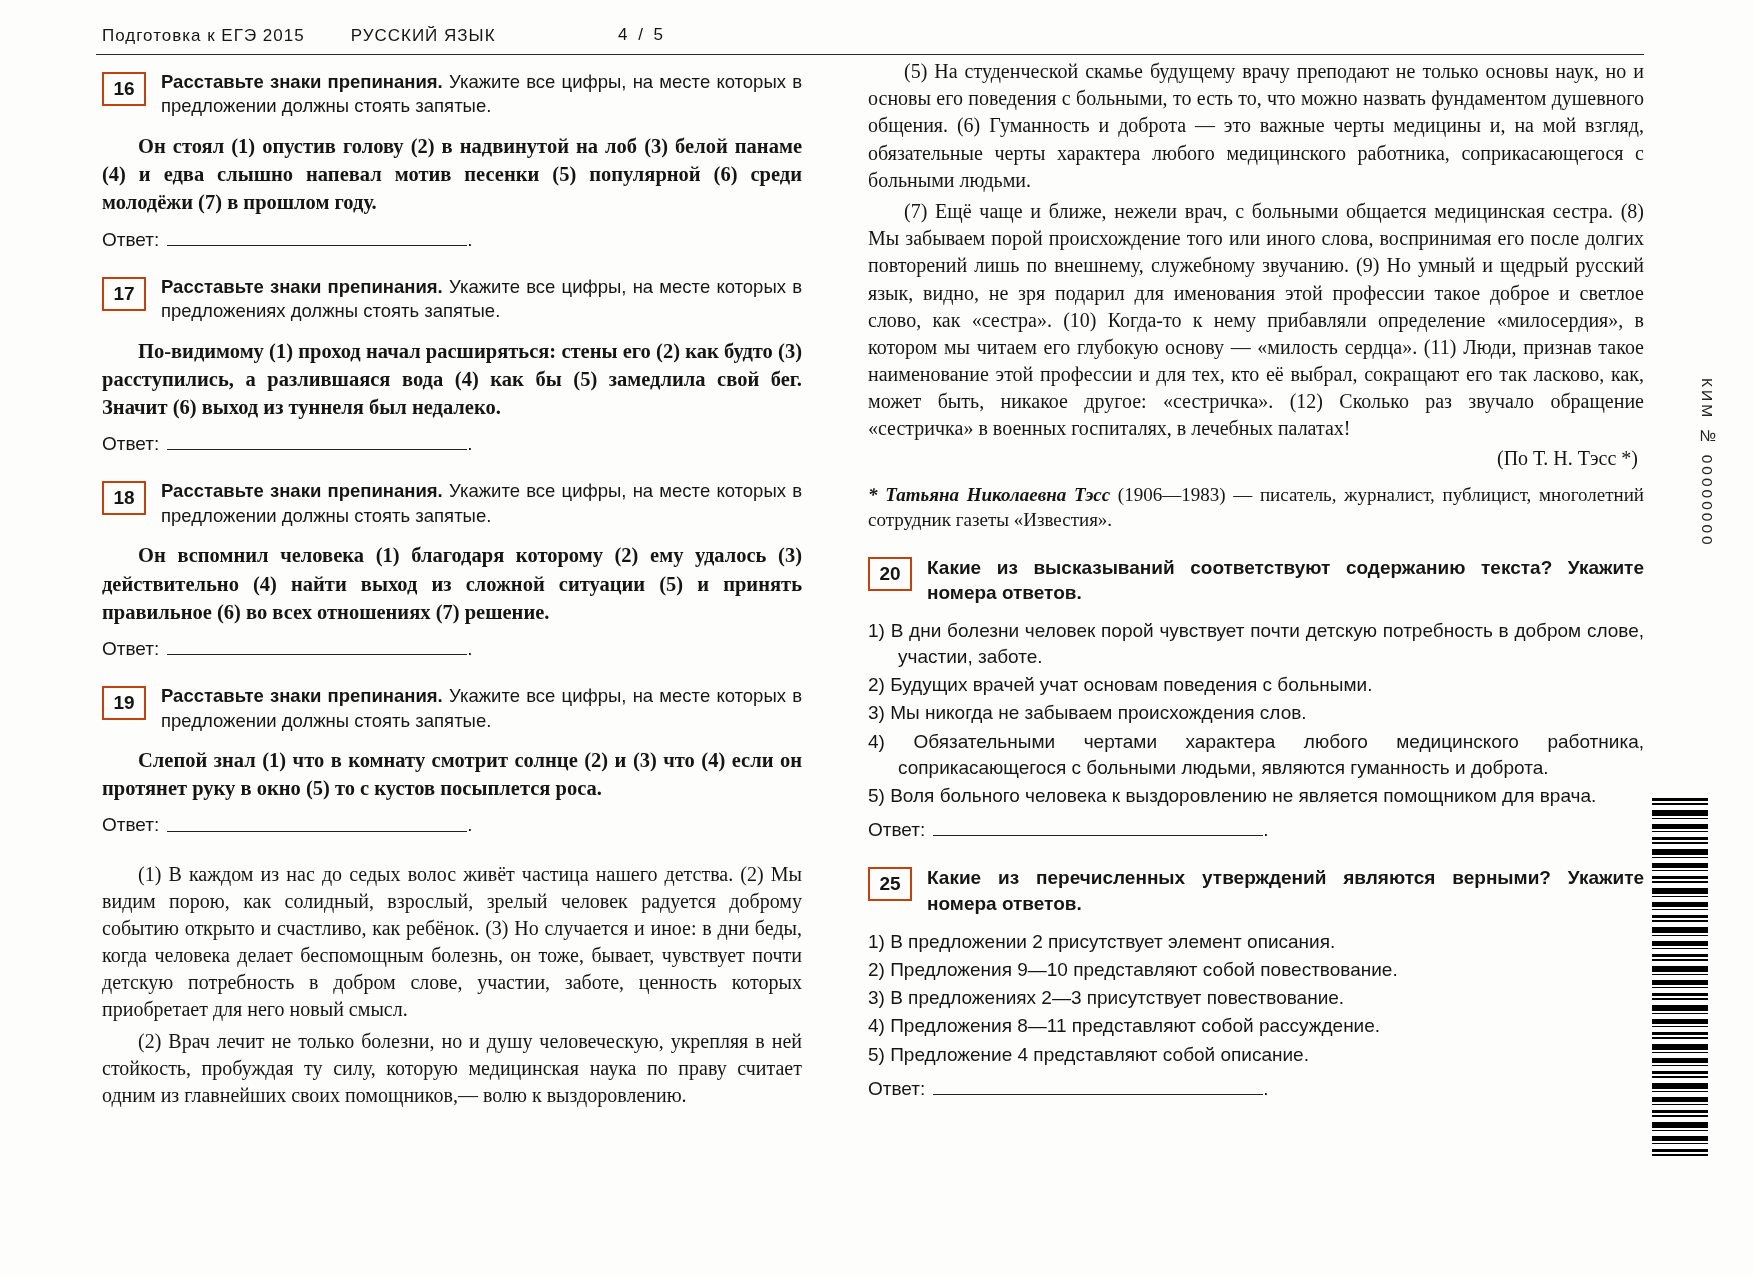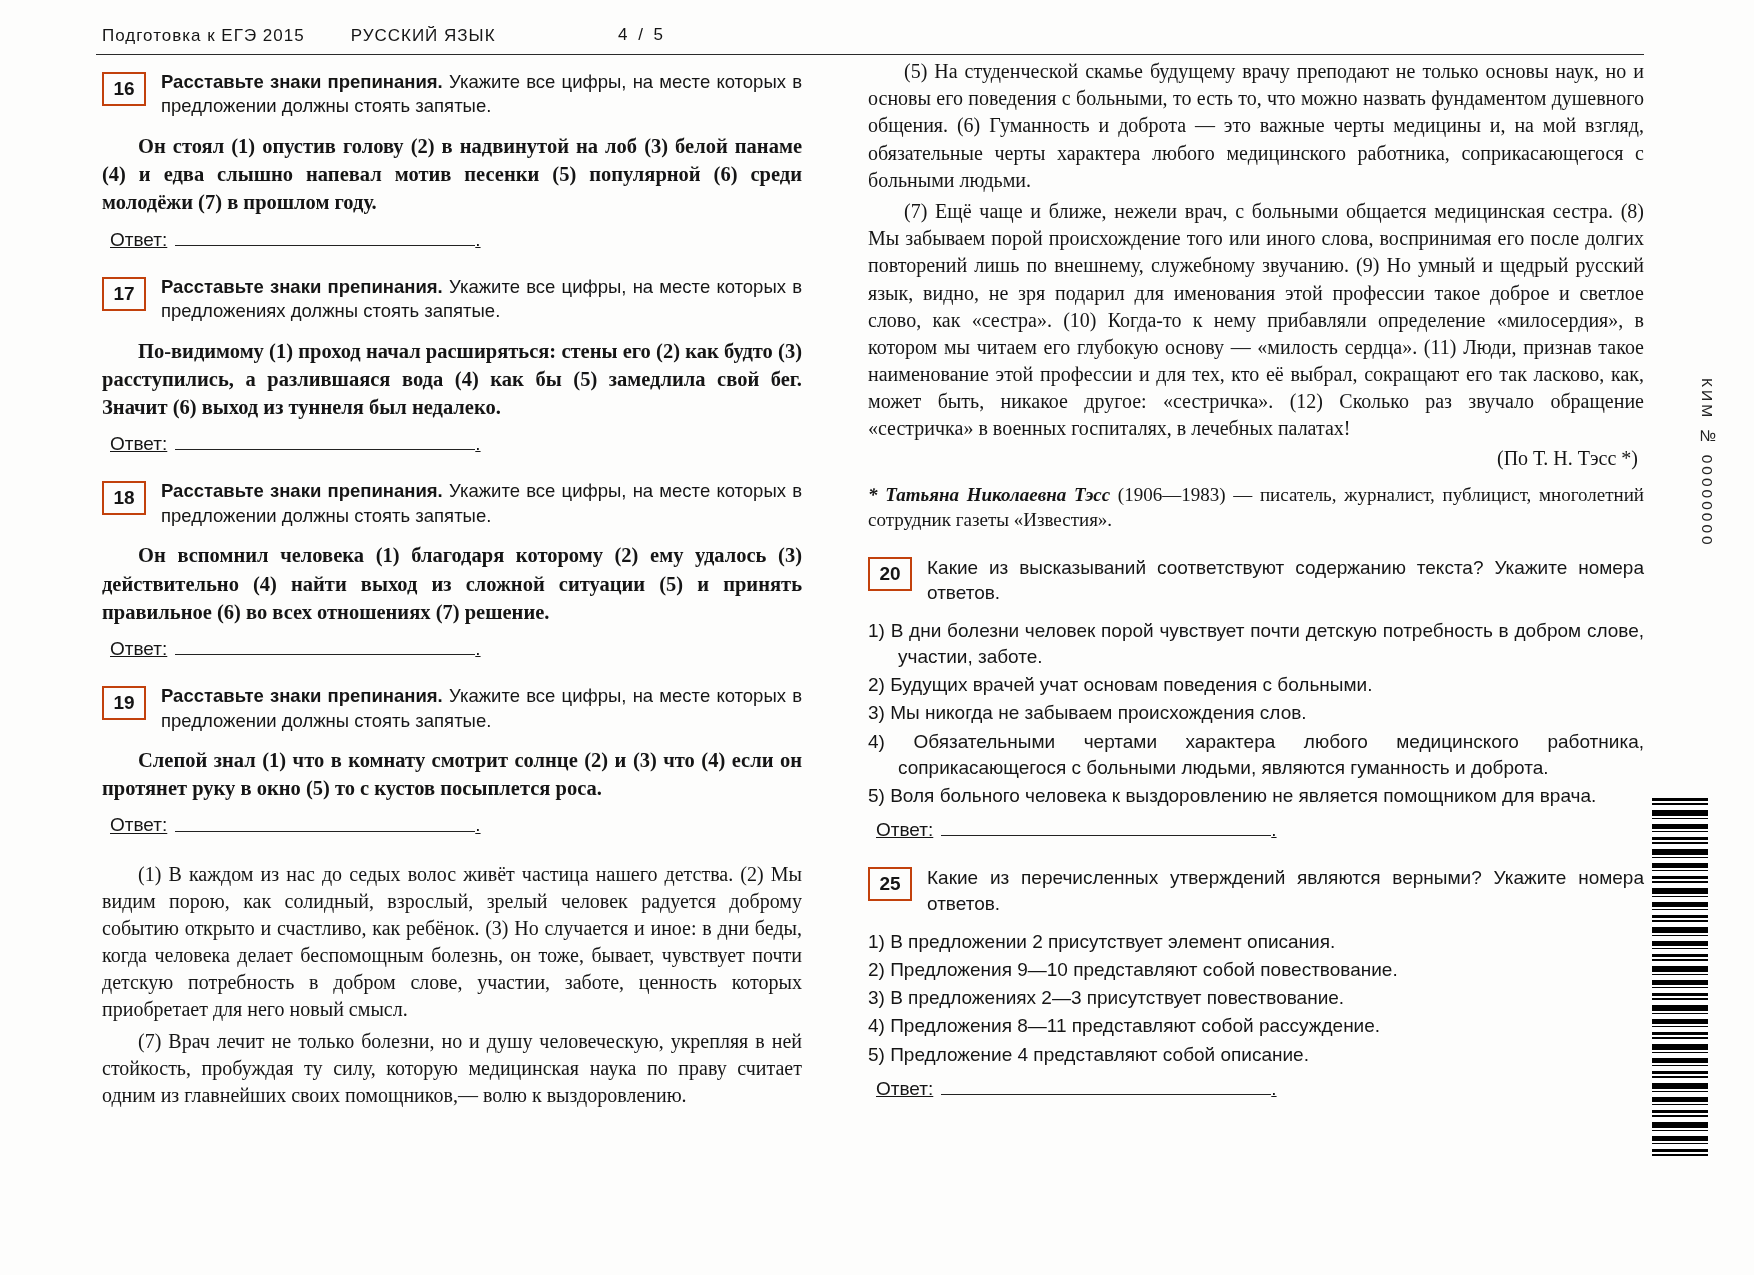--- a/index.html
+++ b/index.html
@@ -14,32 +14,32 @@
   .col-left{position:absolute;left:102px;top:66px;width:700px;}
   .col-right{position:absolute;left:868px;top:58px;width:776px;}
 
   .task-head{display:flex;gap:15px;align-items:flex-start;margin-top:4px;}
   .tasknum{border:2px solid #c2410c;min-width:40px;height:30px;display:flex;align-items:center;
     justify-content:center;font-weight:bold;font-size:19px;flex:0 0 auto;margin-top:2px;}
   .instr{font-size:18.5px;line-height:1.32;text-align:justify;}
   .instr b{font-weight:bold;}
   .sentence{font-family:"Liberation Serif",serif;font-weight:bold;font-size:20.5px;line-height:1.38;
     text-align:justify;text-indent:36px;margin:13px 0 10px;}
-  .answer{font-size:19px;margin:8px 8px 24px;white-space:nowrap;text-decoration:underline;}
+  .answer{font-size:19px;margin:8px 0 24px;white-space:nowrap;}
   .answer .blank{display:inline-block;width:300px;border-bottom:1.6px solid #222;height:0.95em;
     margin-left:8px;vertical-align:baseline;}
   .readbox{border:1.8px solid #111;padding:7px 10px;text-align:center;font-style:italic;
     font-size:19.5px;margin:14px 4px 18px 4px;}
   .para{font-family:"Liberation Serif",serif;font-size:20px;line-height:1.36;text-align:justify;
     text-indent:36px;margin:0 0 4px 0;}
   .attribution{font-family:"Liberation Serif",serif;font-size:20px;
     text-align:right;margin:4px 6px 12px 0;}
   .footnote{font-family:"Liberation Serif",serif;font-size:19px;line-height:1.34;text-align:justify;margin:0 0 22px 0;}
   .footnote .fn-lead{font-weight:bold;font-style:italic;}
-  .question{font-weight:normal;font-size:19px;line-height:1.35;text-align:justify;}
+  .question{font-weight:bold;font-size:19px;line-height:1.35;text-align:justify;}
   .options{margin:12px 0 6px 0;}
   .option{font-size:19px;line-height:1.38;text-align:justify;padding-left:30px;text-indent:-30px;margin:2px 0;}
 
   .kim{position:absolute;left:1698px;top:378px;writing-mode:vertical-rl;font-size:15.5px;
     letter-spacing:3px;color:#222;}
   .barcode{position:absolute;left:1652px;top:798px;width:56px;height:362px;
     background:repeating-linear-gradient(to bottom,
       #000 0 3px,#fff 3px 5px,
       #000 5px 7px,#fff 7px 12px,
       #000 12px 18px,#fff 18px 20px,
@@ -106,21 +106,21 @@
       </div>
     </div>
     <div class="sentence">Слепой знал (1) что в комнату смотрит солнце (2) и (3) что (4) если он протянет руку в окно (5) то с кустов посыплется роса.</div>
     <div class="answer">
       <span>Ответ:</span><span class="blank"></span><span>.</span>
     </div>
   </div>
 
 
   <div class="para">(1) В каждом из нас до седых волос живёт частица нашего детства. (2) Мы видим порою, как солидный, взрослый, зрелый человек радуется доброму событию открыто и счастливо, как ребёнок. (3) Но случается и иное: в дни беды, когда человека делает беспомощным болезнь, он тоже, бывает, чувствует почти детскую потребность в добром слове, участии, заботе, ценность которых приобретает для него новый смысл.</div>
-  <div class="para">(7) Врач лечит не только болезни, но и душу человеческую, укрепляя в ней стойкость, пробуждая ту силу, которую медицинская наука по праву считает одним из главнейших своих помощников,— волю к выздоровлению.</div>
+  <div class="para">(2) Врач лечит не только болезни, но и душу человеческую, укрепляя в ней стойкость, пробуждая ту силу, которую медицинская наука по праву считает одним из главнейших своих помощников,— волю к выздоровлению.</div>
 
 </div>
 
 <div class="col-right">
 
   <div class="para">(5) На студенческой скамье будущему врачу преподают не только основы наук, но и основы его поведения с больными, то есть то, что можно назвать фундаментом душевного общения. (6) Гуманность и доброта — это важные черты медицины и, на мой взгляд, обязательные черты характера любого медицинского работника, соприкасающегося с больными людьми.</div>
   <div class="para">(7) Ещё чаще и ближе, нежели врач, с больными общается медицинская сестра. (8) Мы забываем порой происхождение того или иного слова, воспринимая его после долгих повторений лишь по внешнему, служебному звучанию. (9) Но умный и щедрый русский язык, видно, не зря подарил для именования этой профессии такое доброе и светлое слово, как «сестра». (10) Когда-то к нему прибавляли определение «милосердия», в котором мы читаем его глубокую основу — «милость сердца». (11) Люди, признав такое наименование этой профессии и для тех, кто её выбрал, сокращают его так ласково, как, может быть, никакое другое: «сестричка». (12) Сколько раз звучало обращение «сестричка» в военных госпиталях, в лечебных палатах!</div>
 
   <div class="attribution">(По Т. Н. Тэсс *)</div>
 

